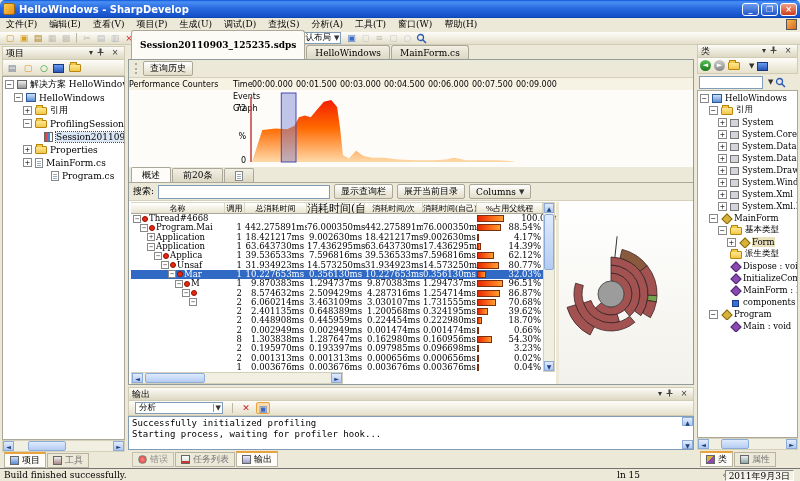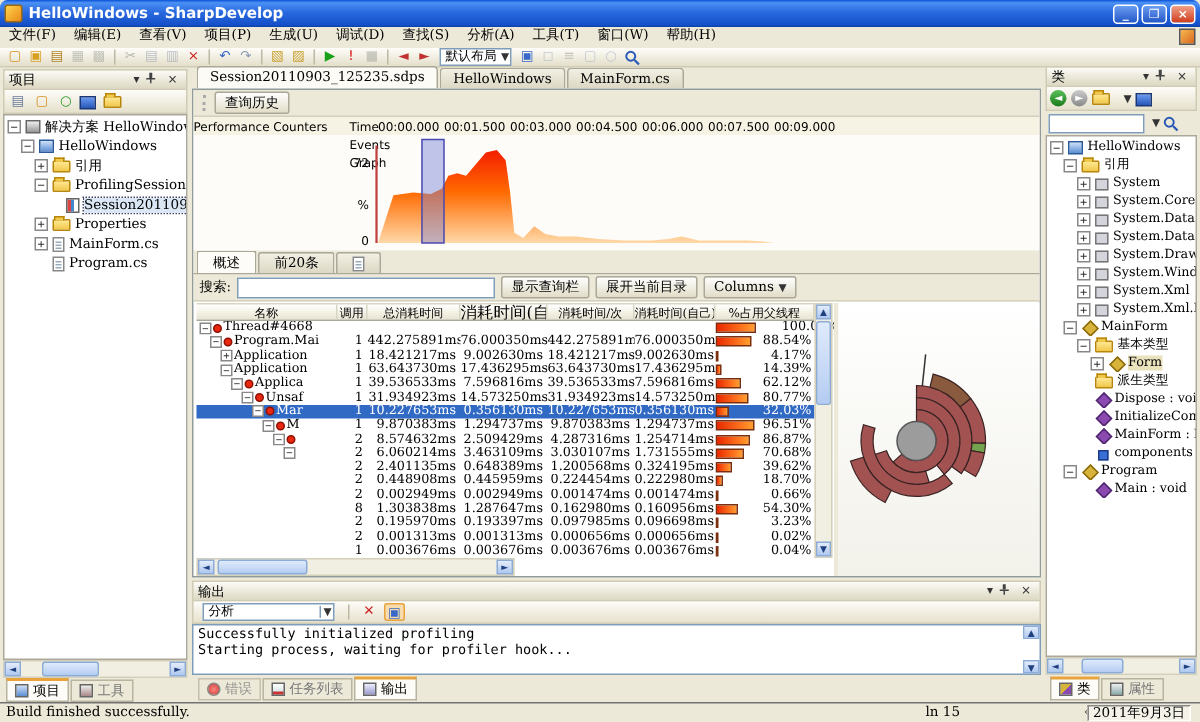--- a/index.html
+++ b/index.html
@@ -69,21 +69,21 @@
 .bti.cls{background:linear-gradient(135deg,#d8b33a 50%,#8a4ab0 50%)}
 .bti.prop{background:linear-gradient(#eee,#8aa)}
 
 #left-panel{left:2px;top:46px;width:123px;height:406px}
 #left-toolbar{height:16px;background:linear-gradient(#fdfcf8,#e6e1cc);border:1px solid #cfcbb5;border-top:none;display:flex;align-items:center;gap:2px;padding:0 2px}
 #left-tree{position:absolute;left:0;top:30px;width:123px;height:364px;background:#fff;border:1px solid #aca899;overflow:hidden;padding-top:1px}
 #left-hscroll{position:absolute;left:0;top:394px;width:123px;height:12px}
 
 #doc-tabs{left:128px;top:44px;width:566px;height:15px;display:flex;align-items:flex-end;gap:1px;padding-left:3px}
 .dtab{height:14px;padding:0 8px;border:1px solid #aca899;border-bottom:none;border-radius:3px 3px 0 0;background:linear-gradient(#f2efe4,#dcd8c4);display:flex;align-items:center;font-size:9px;white-space:nowrap}
-.dtab.active{background:#fcfbf6;font-weight:normal;height:15px}
+.dtab.active{background:#fcfbf6;font-weight:bold;height:29px}
 #doc-body{left:128px;top:59px;width:566px;height:326px;background:#fff;border:1px solid #919b9c}
 #qh-row{left:0;top:0;width:564px;height:18px;background:#ece9d8;border-bottom:1px solid #d4d0bc;display:flex;align-items:center;padding-left:6px}
 .grip{width:3px;height:11px;border-left:2px dotted #aaa;margin-right:5px}
 #chart-strip{left:0;top:18px;width:564px;height:12px;background:#f7f3e4;font-size:8px;font-family:"DejaVu Sans",sans-serif}
 #chart-zone{left:0;top:30px;width:564px;height:77px;background:#fdfcf8}
 #counters-box{position:absolute;left:4px;top:0;width:97px;height:74px;background:#fff;border:1px solid #7f9db9;font-size:8px;font-family:"DejaVu Sans",sans-serif}
 .citem{height:11px;line-height:11px;padding:0 2px;white-space:nowrap}
 .citem.sel{background:#ded9c8;outline:1px solid #888}
 .axlab{position:absolute;font-size:8px;font-family:"DejaVu Sans",sans-serif;white-space:nowrap}
 #view-tabs{left:0;top:107px;width:564px;height:16px;background:#ece9d8;border-bottom:1px solid #aca899;display:flex;align-items:flex-end;gap:1px;padding-left:2px}
@@ -253,21 +253,21 @@
         <div class="trow" style="padding-left:20px">
           <span class="exp">+</span>
           <span class="ti fold"></span>
           <span class="tlab ">Properties</span>
         </div>
         <div class="trow" style="padding-left:20px">
           <span class="exp">+</span>
           <span class="ti page"></span>
           <span class="tlab ">MainForm.cs</span>
         </div>
-        <div class="trow" style="padding-left:20px">
+        <div class="trow" style="padding-left:36px">
           <span class="exp blank"></span>
           <span class="ti page"></span>
           <span class="tlab ">Program.cs</span>
         </div>
       </div>
     <div id="left-hscroll" class="sb-h">
       <span class="sbb" style="width:11px">◄</span>
         <span class="sbt" style="width:38px;margin-left:14px"></span>
         <span class="sbb" style="width:11px;margin-left:auto">►</span>
     </div>

